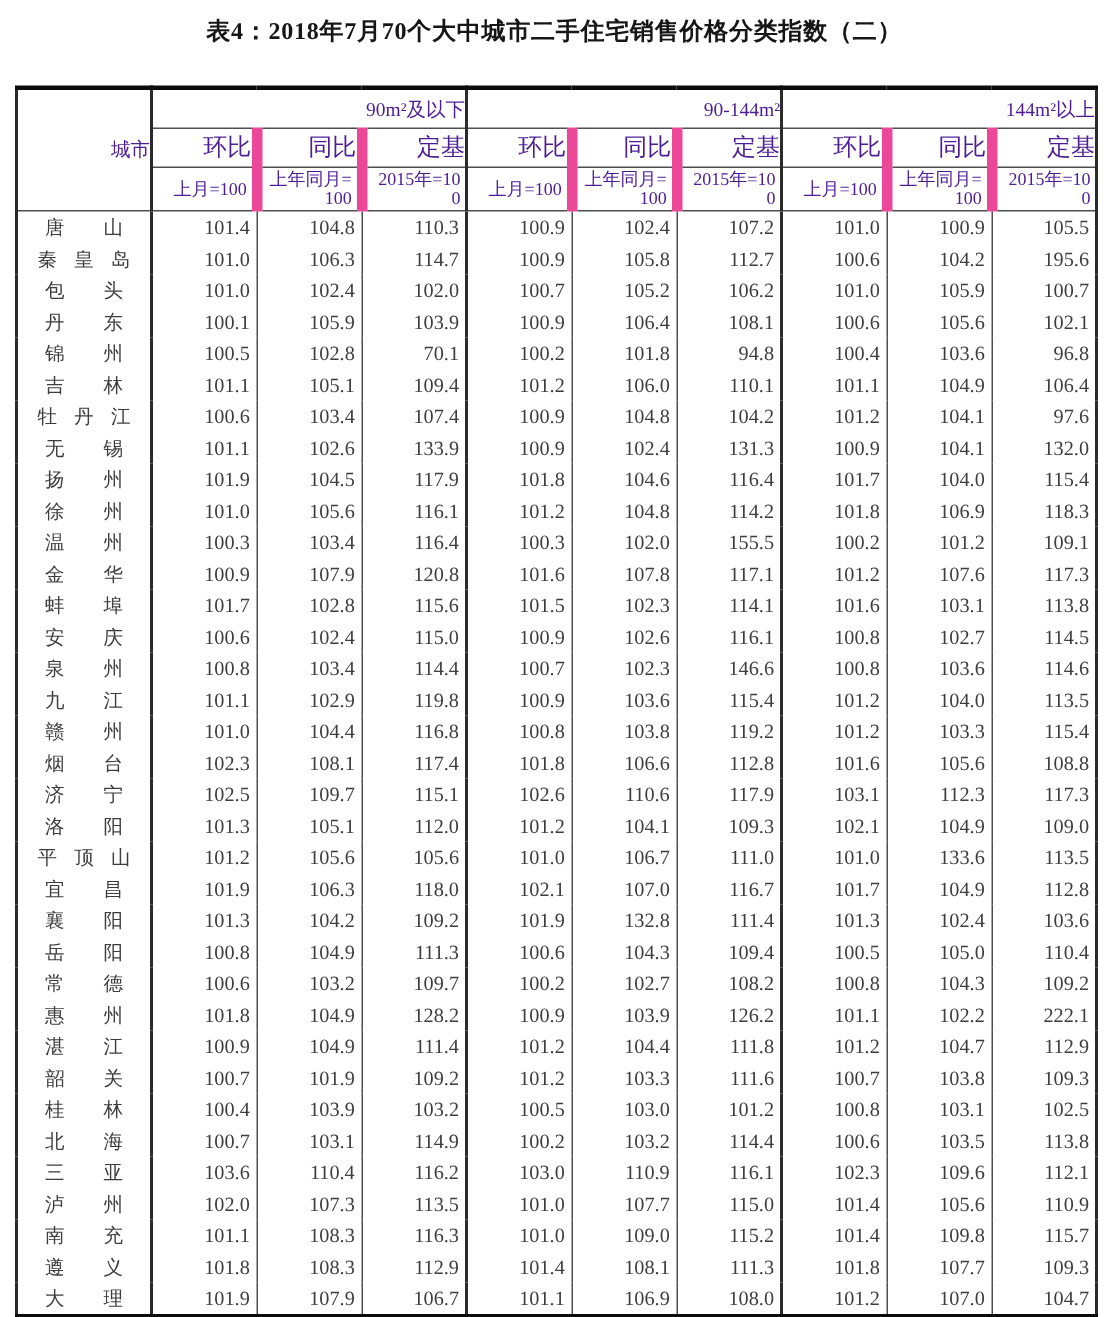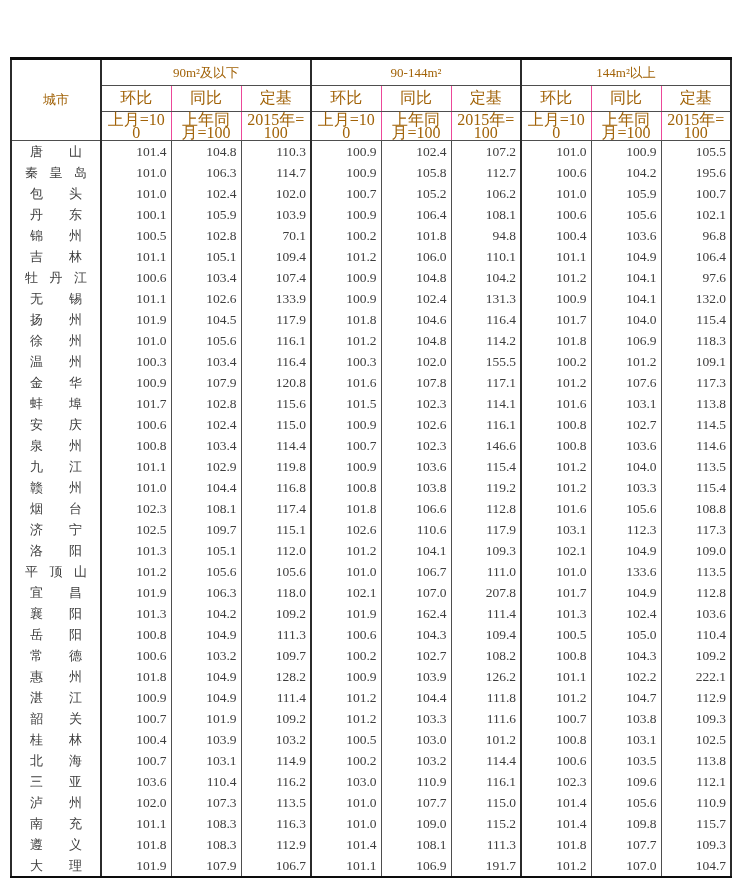--- a/index.html
+++ b/index.html
@@ -25,29 +25,29 @@
     table-layout:fixed;
     width:720px;
     border-top:3px solid #0c0c0c;
     border-bottom:3px solid #0c0c0c;
     border-left:2px solid #2b2b2b;
     border-right:2px solid #2b2b2b;
   }
   col.c-city { width:90px; }
   col.c-d { width:70px; }
 
-  .idx th { font-weight:normal; text-align:center; vertical-align:middle; padding:0; color:#a16207; }
-  .idx thead th { border-bottom:1px solid #4e4e4e; border-left:1px solid #ec4899; }
+  .idx th { font-weight:normal; text-align:right; vertical-align:middle; padding:0; color:#4c1d95; }
+  .idx thead th { border-bottom:1px solid #4e4e4e; border-left:7px solid #ec4899; }
   .idx thead th.city-h { border-left:none; }
   .idx th.group-start, .idx td.group-start { border-left:2px solid #2b2b2b !important; }
 
   tr.group-row th { height:25px; font-size:13px; }
   tr.sub-row th { height:25px; font-size:16px; }
   tr.base-row th {
-    height:28px; font-size:16px; line-height:13px;
+    height:28px; font-size:12px; line-height:13px;
     word-break:break-all; padding:0 3px;
   }
 
   .idx tbody td {
     height:21px;
     font-size:13.5px;
     text-align:right;
     padding:0 4px 0 0;
     border-left:1px solid #4e4e4e;
     white-space:nowrap;
@@ -60,20 +60,21 @@
     font-size:13px;
   }
   .city-inner { display:inline-flex; justify-content:space-between; vertical-align:middle; }
   .city-inner.len2 { width:52px; }
   .city-inner.len3 { width:62px; }
 </style>
 </head>
 <body>
 
 <div class="page">
+  <div class="title">表4：2018年7月70个大中城市二手住宅销售价格分类指数（二）</div>
 
   <div class="tbl-wrap">
     <table class="idx">
       <colgroup>
         <col class="c-city">
         <col class="c-d">
           <col class="c-d">
           <col class="c-d">
         <col class="c-d">
           <col class="c-d">
@@ -434,35 +435,35 @@
           <tr>
             <td class="city"><span class="city-inner len2">
                 <span>宜</span>
                 <span>昌</span>
               </span></td>
             <td class="group-start">101.9</td>
             <td>106.3</td>
             <td>118.0</td>
             <td class="group-start">102.1</td>
             <td>107.0</td>
-            <td>207.8</td>
+            <td>116.7</td>
             <td class="group-start">101.7</td>
             <td>104.9</td>
             <td>112.8</td>
           </tr>
           <tr>
             <td class="city"><span class="city-inner len2">
                 <span>襄</span>
                 <span>阳</span>
               </span></td>
             <td class="group-start">101.3</td>
             <td>104.2</td>
             <td>109.2</td>
             <td class="group-start">101.9</td>
-            <td>162.4</td>
+            <td>132.8</td>
             <td>111.4</td>
             <td class="group-start">101.3</td>
             <td>102.4</td>
             <td>103.6</td>
           </tr>
           <tr>
             <td class="city"><span class="city-inner len2">
                 <span>岳</span>
                 <span>阳</span>
               </span></td>
@@ -629,21 +630,21 @@
           <tr>
             <td class="city"><span class="city-inner len2">
                 <span>大</span>
                 <span>理</span>
               </span></td>
             <td class="group-start">101.9</td>
             <td>107.9</td>
             <td>106.7</td>
             <td class="group-start">101.1</td>
             <td>106.9</td>
-            <td>191.7</td>
+            <td>108.0</td>
             <td class="group-start">101.2</td>
             <td>107.0</td>
             <td>104.7</td>
           </tr>
         </tbody>
     </table>
   </div>
 </div>
 
 </body></html>

